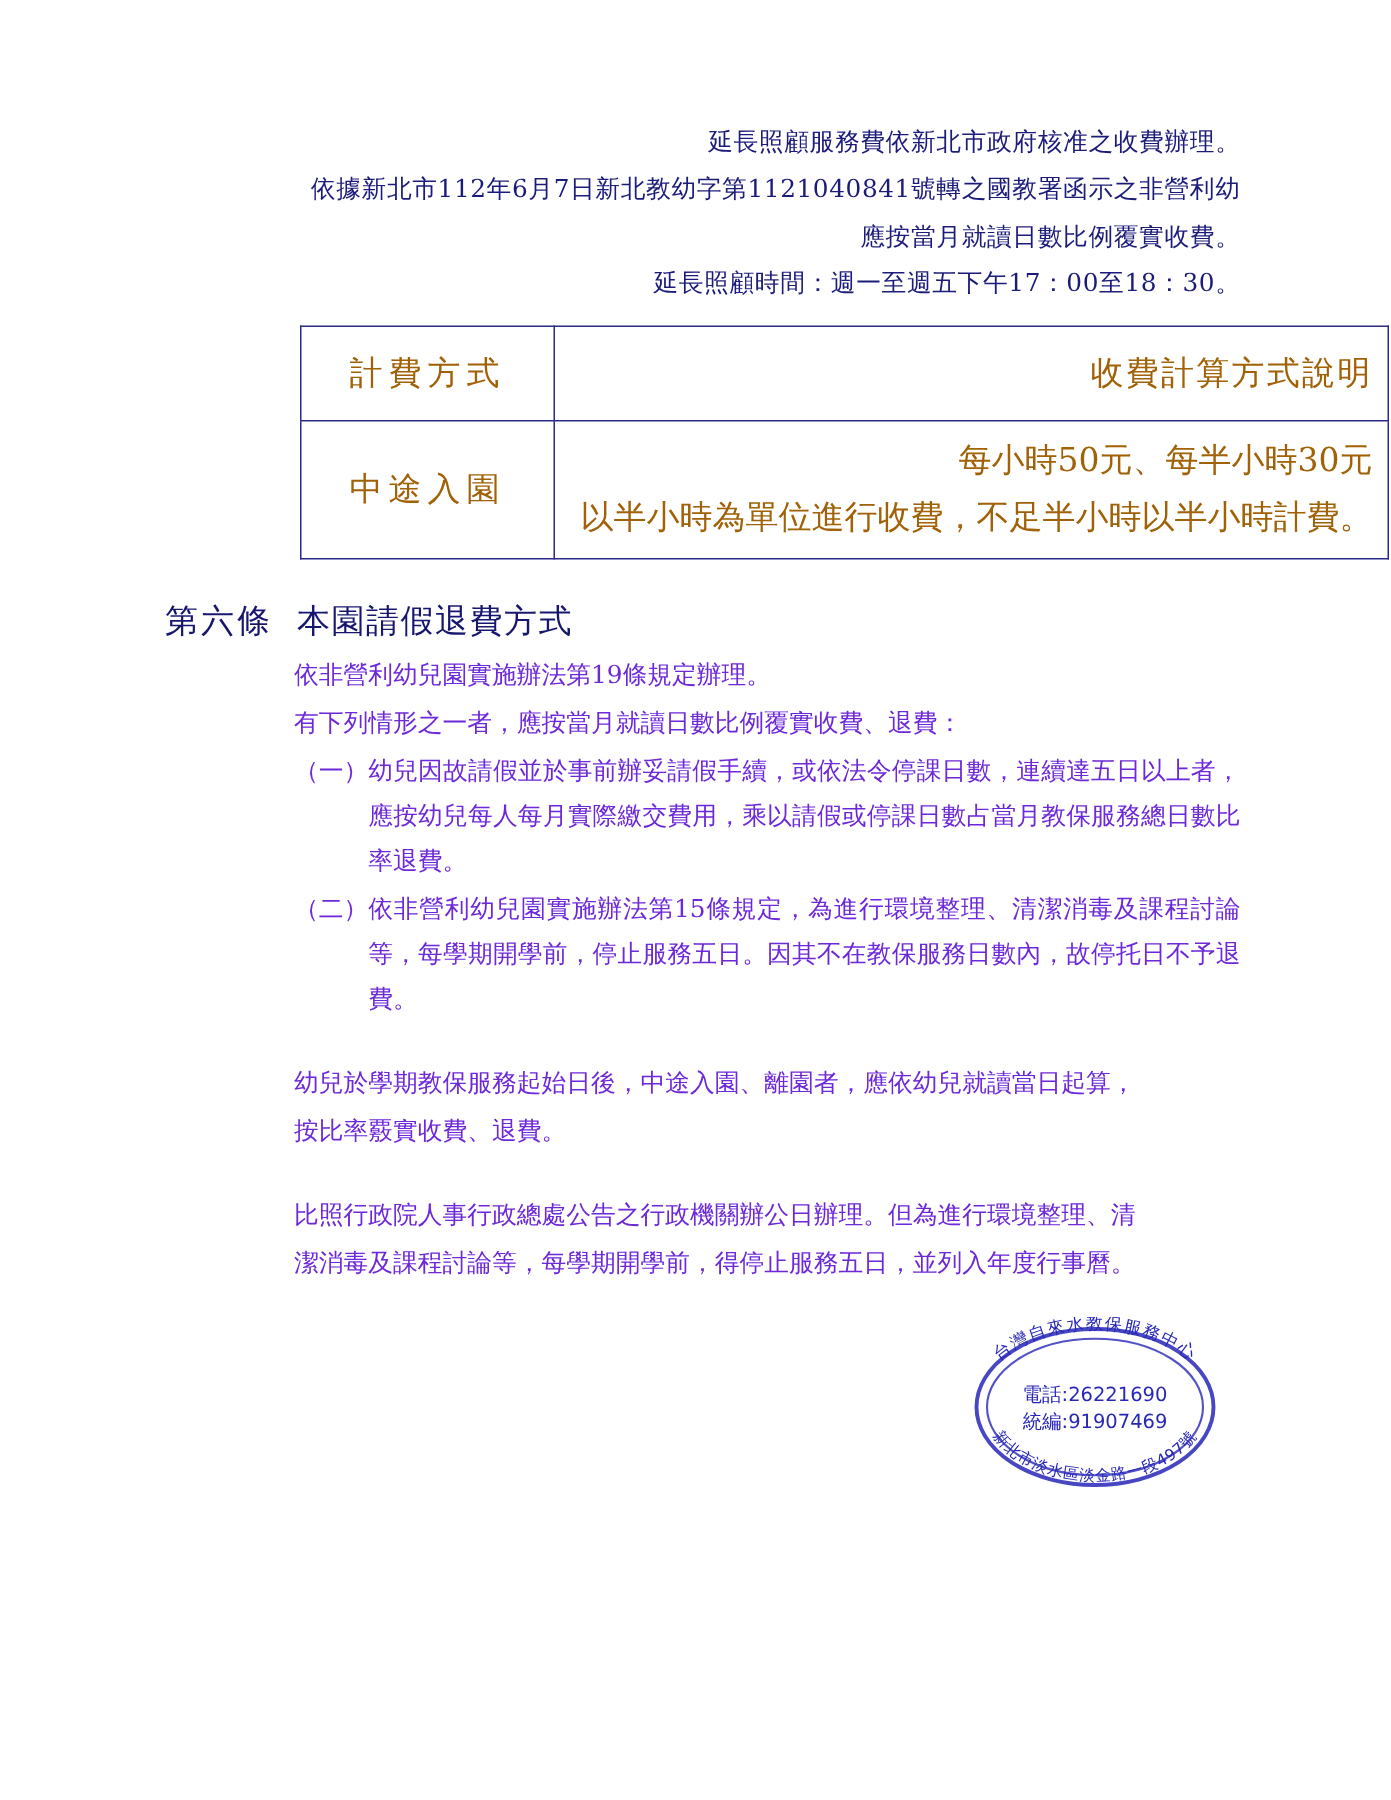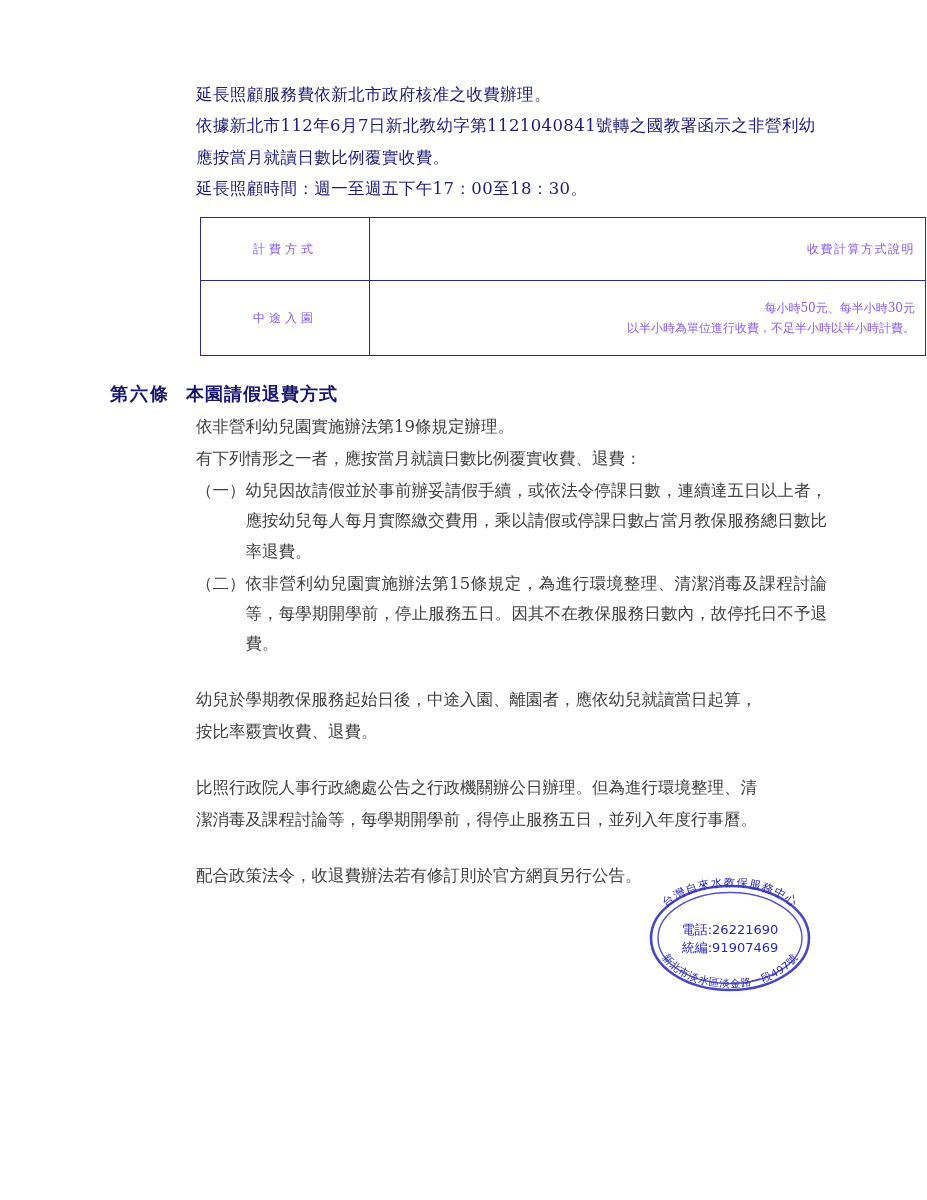--- a/index.html
+++ b/index.html
@@ -24,37 +24,38 @@
   }
   .doc-text {
     color: #1b1b7a;
     font-size: 16.5px;
     line-height: 1.78;
     letter-spacing: 0.4px;
   }
   .intro-line {
     margin: 0 0 2px 86px;
     white-space: nowrap;
+    text-align: right;
   }
   .intro-block {
     margin-bottom: 14px;
   }
   
   table.fee-table {
     border-collapse: collapse;
     margin: 8px 0 0 90px;
     width: 726px;
     table-layout: fixed;
   }
   table.fee-table td {
     border: 1.2px solid #2a2a8a;
     padding: 8px 10px;
-    font-size: 12px;
+    font-size: 22px;
     line-height: 1.7;
-    color: #8b5cf6;
+    color: #a16207;
     vertical-align: middle;
   }
   td.col-mode {
     width: 148px;
     text-align: center;
     letter-spacing: 4px;
     padding-left: 14px;
   }
   td.col-desc-head {
     text-align: right;
@@ -72,35 +73,35 @@
   }
   .desc-line {
     display: block;
     white-space: nowrap;
   }
   
   .article {
     margin-top: 26px;
   }
   .article-head {
-    font-weight: bold;
-    font-size: 18px;
+    font-weight: normal;
+    font-size: 22px;
     letter-spacing: 1px;
     color: #16166e;
     margin-bottom: 6px;
   }
   .article-head .num {
     letter-spacing: 2px;
     margin-right: 16px;
   }
   .article-body {
     margin-left: 86px;
     font-size: 16.5px;
     line-height: 1.82;
-    color: #404040;
+    color: #6d28d9;
   }
   .para {
     margin: 0 0 2px 0;
     text-align: justify;
     text-justify: inter-ideograph;
   }
   .para.nowrap {
     white-space: nowrap;
   }
   .list-item {
@@ -186,23 +187,20 @@
   </div>
 
   <div class="article">
     <div class="article-body">
       <p class="para nowrap">比照行政院人事行政總處公告之行政機關辦公日辦理。但為進行環境整理、清</p>
       <p class="para nowrap">潔消毒及課程討論等，每學期開學前，得停止服務五日，並列入年度行事曆。</p>
     </div>
   </div>
 
   <div class="article">
-    <div class="article-body">
-      <p class="para nowrap">配合政策法令，收退費辦法若有修訂則於官方網頁另行公告。</p>
-    </div>
   </div>
 
   <div class="stamp">
     <svg width="190" height="120" viewBox="0 0 190 120" xmlns="http://www.w3.org/2000/svg">
       <defs>
         <path id="arcTop" d="M 16,60 A 79,52 0 0 1 174,60"></path>
         <path id="arcBottom" d="M 22,62 A 73,47 0 0 0 168,62"></path>
       </defs>
       <ellipse cx="95" cy="60" rx="79" ry="52" fill="none" stroke="#2727b8" stroke-width="2.6" opacity="0.85"></ellipse>
       <ellipse cx="95" cy="60" rx="72" ry="45.5" fill="none" stroke="#2727b8" stroke-width="1.4" opacity="0.8"></ellipse>

